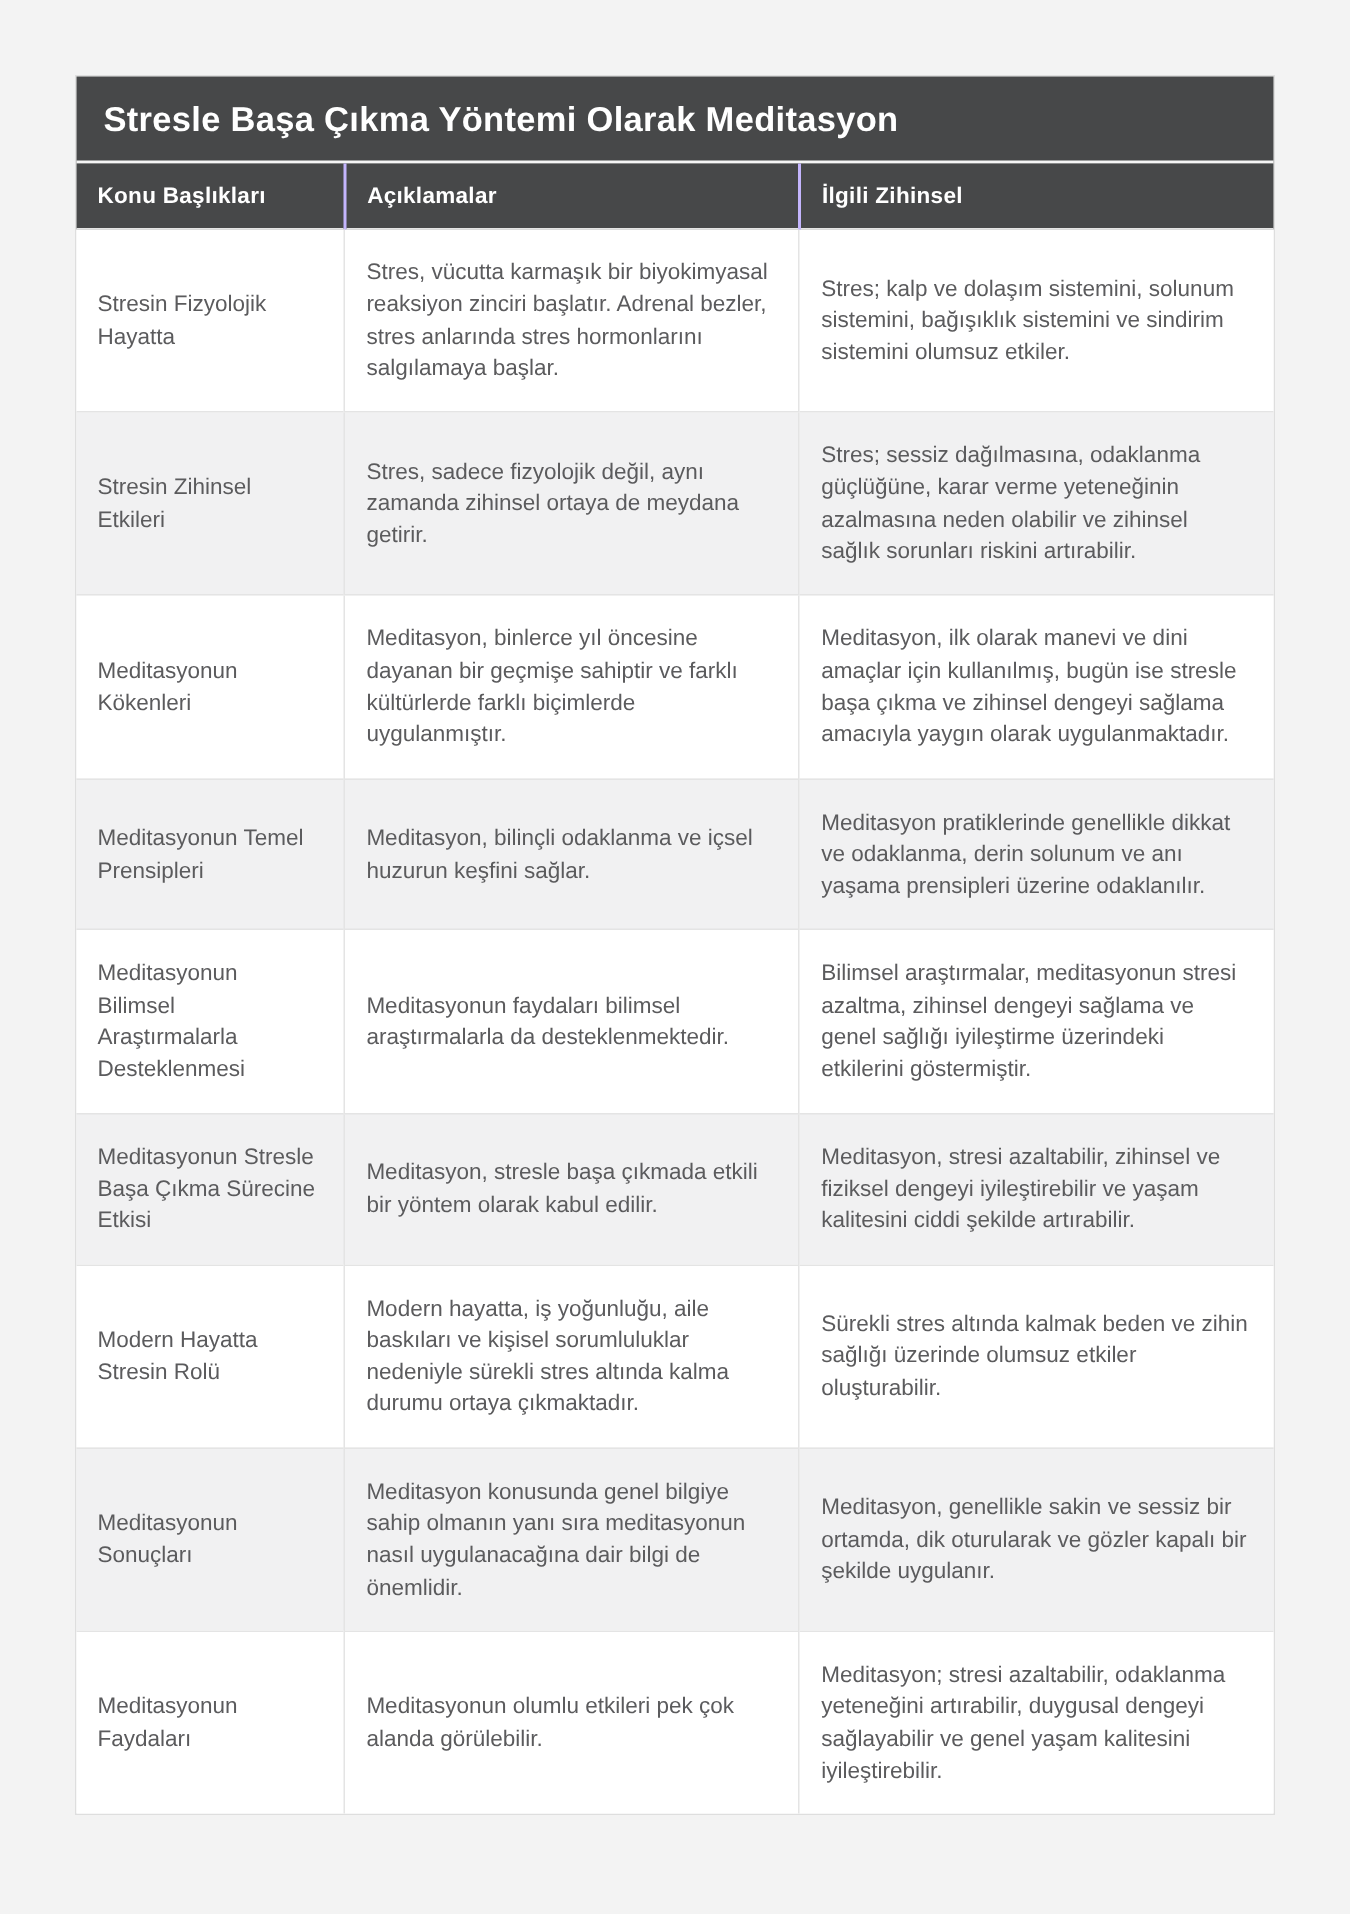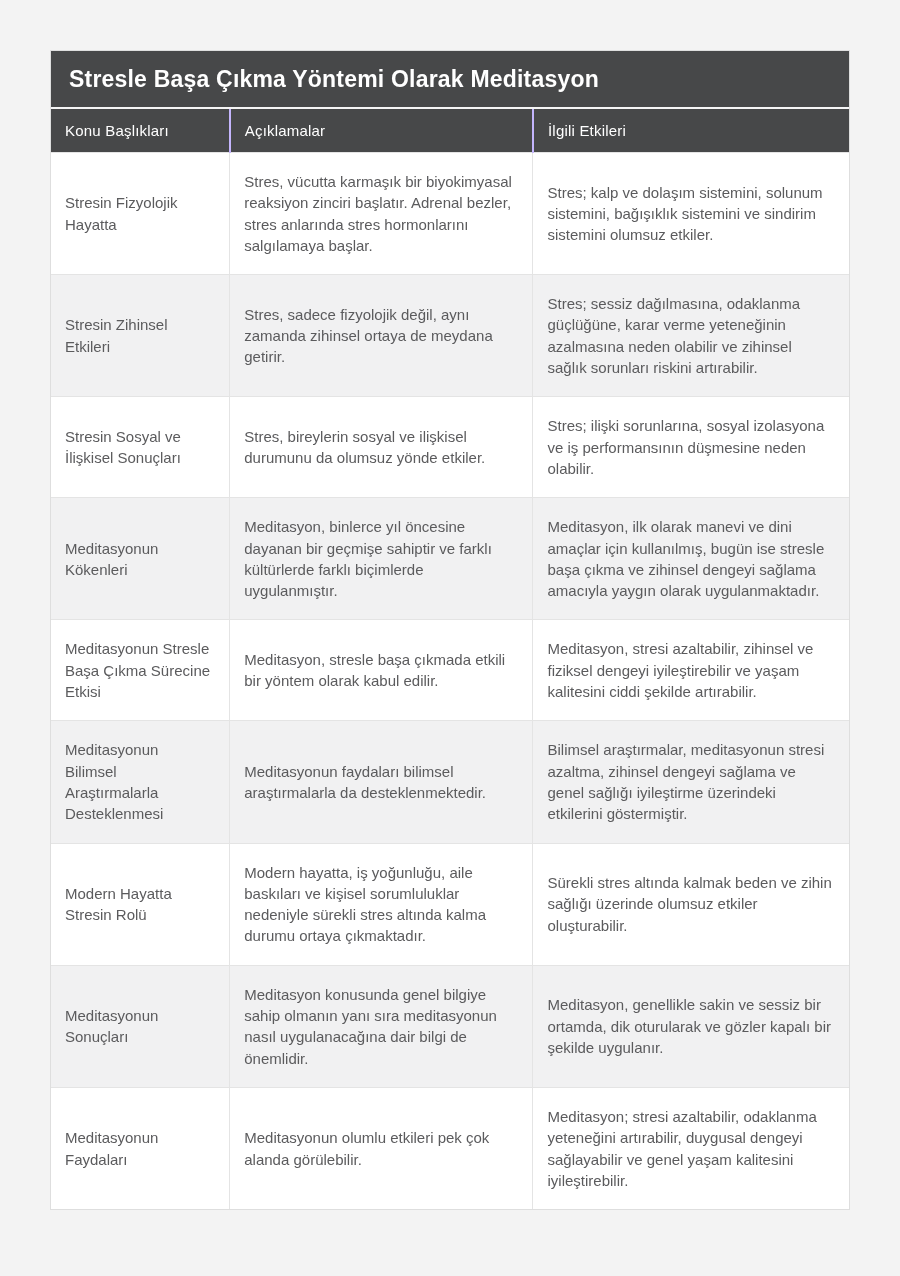--- a/index.html
+++ b/index.html
@@ -40,21 +40,21 @@
 
   col.c1 { width: 22.4%; }
   col.c2 { width: 38.0%; }
   col.c3 { width: 39.6%; }
 
   thead th {
     background: #474849;
     color: #ffffff;
     text-align: left;
     font-size: 15px;
-    font-weight: normal;
+    font-weight: bold;
     padding: 13px 14px;
     letter-spacing: 0.2px;
     margin-top: 10px;
   }
 
   thead th + th { border-left: 2px solid #c4b5fd; }
 
   tbody tr { border-top: 1px solid #e4e4e4; }
   tbody tr:nth-child(odd)  { background: #ffffff; }
   tbody tr:nth-child(even) { background: #f1f1f2; }
@@ -78,53 +78,53 @@
   <table>
     <colgroup>
       <col class="c1">
         <col class="c2">
         <col class="c3">
     </colgroup>
     <thead>
       <tr>
         <th>Konu Başlıkları</th>
         <th>Açıklamalar</th>
-        <th>İlgili Etkileri</th>
+        <th>İlgili Zihinsel</th>
       </tr>
     </thead>
     <tbody id="table-body">
         <tr>
           <td>Stresin Fizyolojik Hayatta</td>
           <td>Stres, vücutta karmaşık bir biyokimyasal reaksiyon zinciri başlatır. Adrenal bezler, stres anlarında stres hormonlarını salgılamaya başlar.</td>
           <td>Stres; kalp ve dolaşım sistemini, solunum sistemini, bağışıklık sistemini ve sindirim sistemini olumsuz etkiler.</td>
         </tr>
         <tr>
           <td>Stresin Zihinsel Etkileri</td>
           <td>Stres, sadece fizyolojik değil, aynı zamanda zihinsel ortaya de meydana getirir.</td>
           <td>Stres; sessiz dağılmasına, odaklanma güçlüğüne, karar verme yeteneğinin azalmasına neden olabilir ve zihinsel sağlık sorunları riskini artırabilir.</td>
         </tr>
         <tr>
-          <td>Stresin Sosyal ve İlişkisel Sonuçları</td>
-          <td>Stres, bireylerin sosyal ve ilişkisel durumunu da olumsuz yönde etkiler.</td>
-          <td>Stres; ilişki sorunlarına, sosyal izolasyona ve iş performansının düşmesine neden olabilir.</td>
-        </tr>
-        <tr>
           <td>Meditasyonun Kökenleri</td>
           <td>Meditasyon, binlerce yıl öncesine dayanan bir geçmişe sahiptir ve farklı kültürlerde farklı biçimlerde uygulanmıştır.</td>
           <td>Meditasyon, ilk olarak manevi ve dini amaçlar için kullanılmış, bugün ise stresle başa çıkma ve zihinsel dengeyi sağlama amacıyla yaygın olarak uygulanmaktadır.</td>
         </tr>
         <tr>
-          <td>Meditasyonun Stresle Başa Çıkma Sürecine Etkisi</td>
-          <td>Meditasyon, stresle başa çıkmada etkili bir yöntem olarak kabul edilir.</td>
-          <td>Meditasyon, stresi azaltabilir, zihinsel ve fiziksel dengeyi iyileştirebilir ve yaşam kalitesini ciddi şekilde artırabilir.</td>
+          <td>Meditasyonun Temel Prensipleri</td>
+          <td>Meditasyon, bilinçli odaklanma ve içsel huzurun keşfini sağlar.</td>
+          <td>Meditasyon pratiklerinde genellikle dikkat ve odaklanma, derin solunum ve anı yaşama prensipleri üzerine odaklanılır.</td>
         </tr>
         <tr>
           <td>Meditasyonun Bilimsel Araştırmalarla Desteklenmesi</td>
           <td>Meditasyonun faydaları bilimsel araştırmalarla da desteklenmektedir.</td>
           <td>Bilimsel araştırmalar, meditasyonun stresi azaltma, zihinsel dengeyi sağlama ve genel sağlığı iyileştirme üzerindeki etkilerini göstermiştir.</td>
+        </tr>
+        <tr>
+          <td>Meditasyonun Stresle Başa Çıkma Sürecine Etkisi</td>
+          <td>Meditasyon, stresle başa çıkmada etkili bir yöntem olarak kabul edilir.</td>
+          <td>Meditasyon, stresi azaltabilir, zihinsel ve fiziksel dengeyi iyileştirebilir ve yaşam kalitesini ciddi şekilde artırabilir.</td>
         </tr>
         <tr>
           <td>Modern Hayatta Stresin Rolü</td>
           <td>Modern hayatta, iş yoğunluğu, aile baskıları ve kişisel sorumluluklar nedeniyle sürekli stres altında kalma durumu ortaya çıkmaktadır.</td>
           <td>Sürekli stres altında kalmak beden ve zihin sağlığı üzerinde olumsuz etkiler oluşturabilir.</td>
         </tr>
         <tr>
           <td>Meditasyonun Sonuçları</td>
           <td>Meditasyon konusunda genel bilgiye sahip olmanın yanı sıra meditasyonun nasıl uygulanacağına dair bilgi de önemlidir.</td>
           <td>Meditasyon, genellikle sakin ve sessiz bir ortamda, dik oturularak ve gözler kapalı bir şekilde uygulanır.</td>

